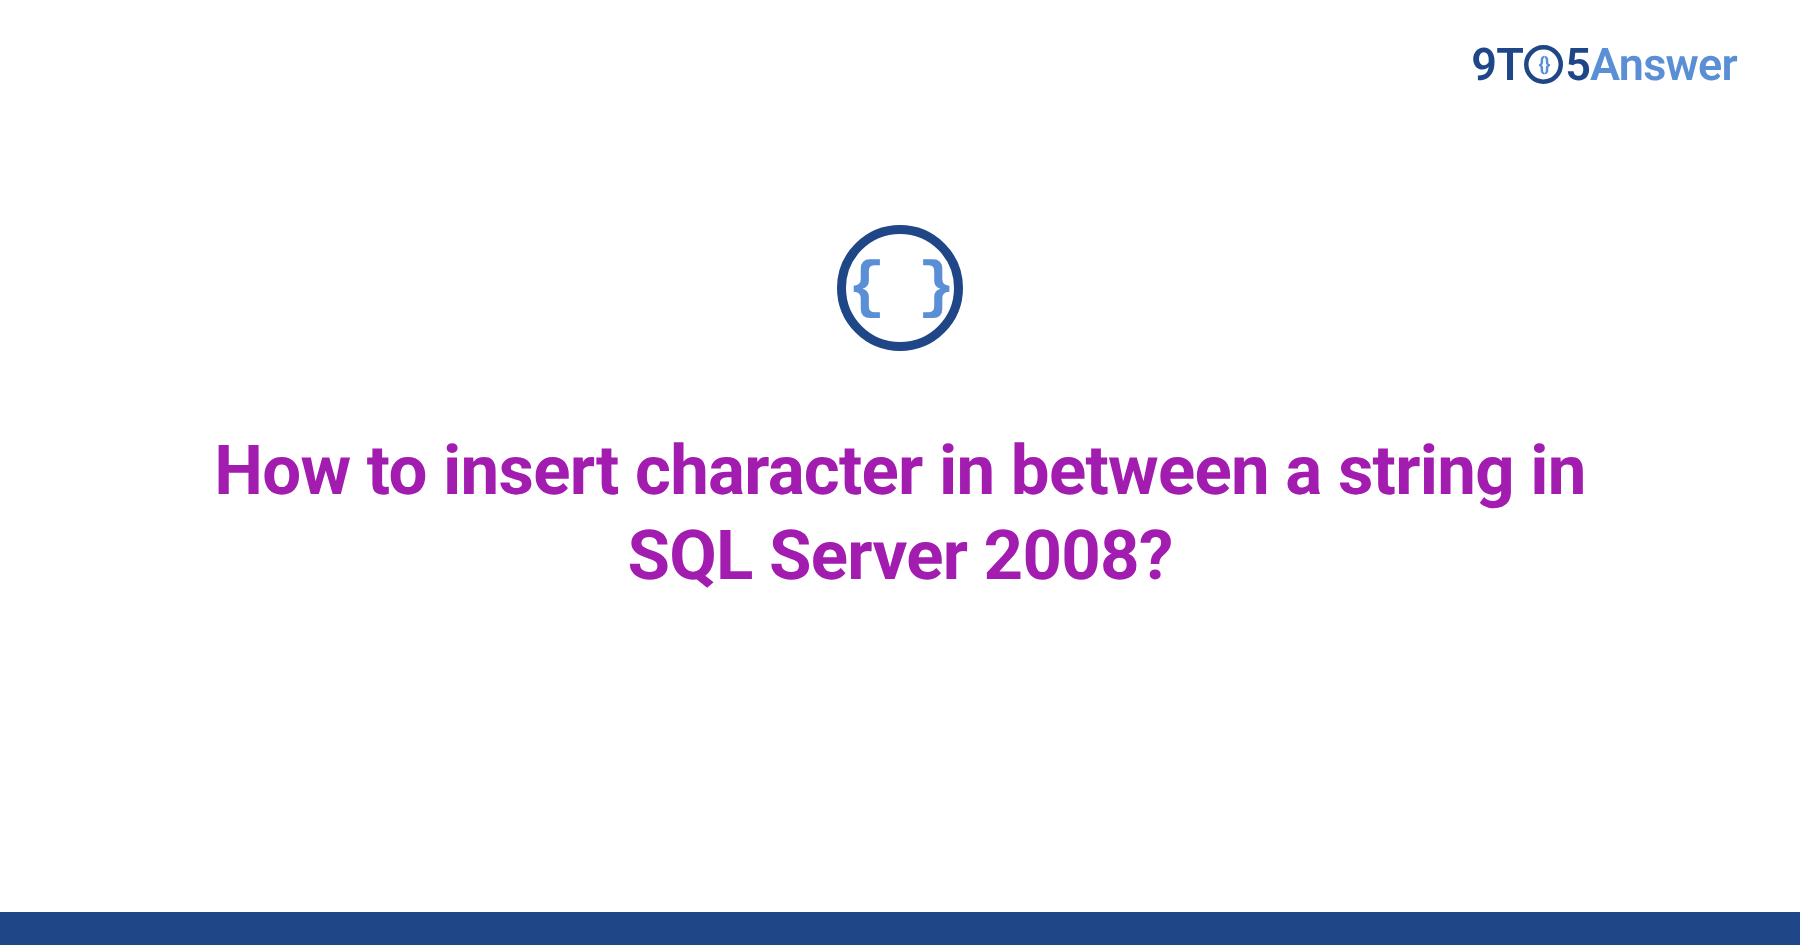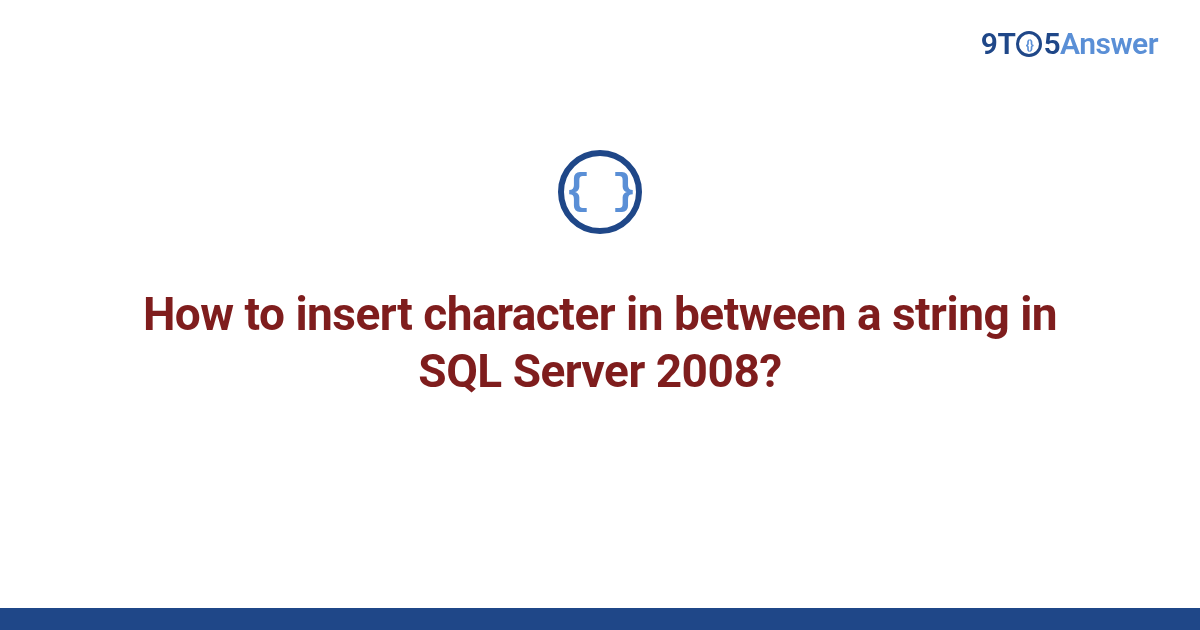--- a/index.html
+++ b/index.html
@@ -83,21 +83,21 @@
       font-size: 42px;
       font-weight: 700;
       color: #5a8fd6;
       font-family: "Courier New", monospace;
       letter-spacing: -2px;
       line-height: 1;
     }
     .title {
       font-size: 46px;
       font-weight: 700;
-      color: #7f1d1d;
+      color: #a21caf;
       text-align: center;
       line-height: 1.25;
       max-width: 960px;
       letter-spacing: -0.5px;
     }
     .footer-bar {
       position: absolute;
       bottom: 0;
       left: 0;
       width: 100%;

